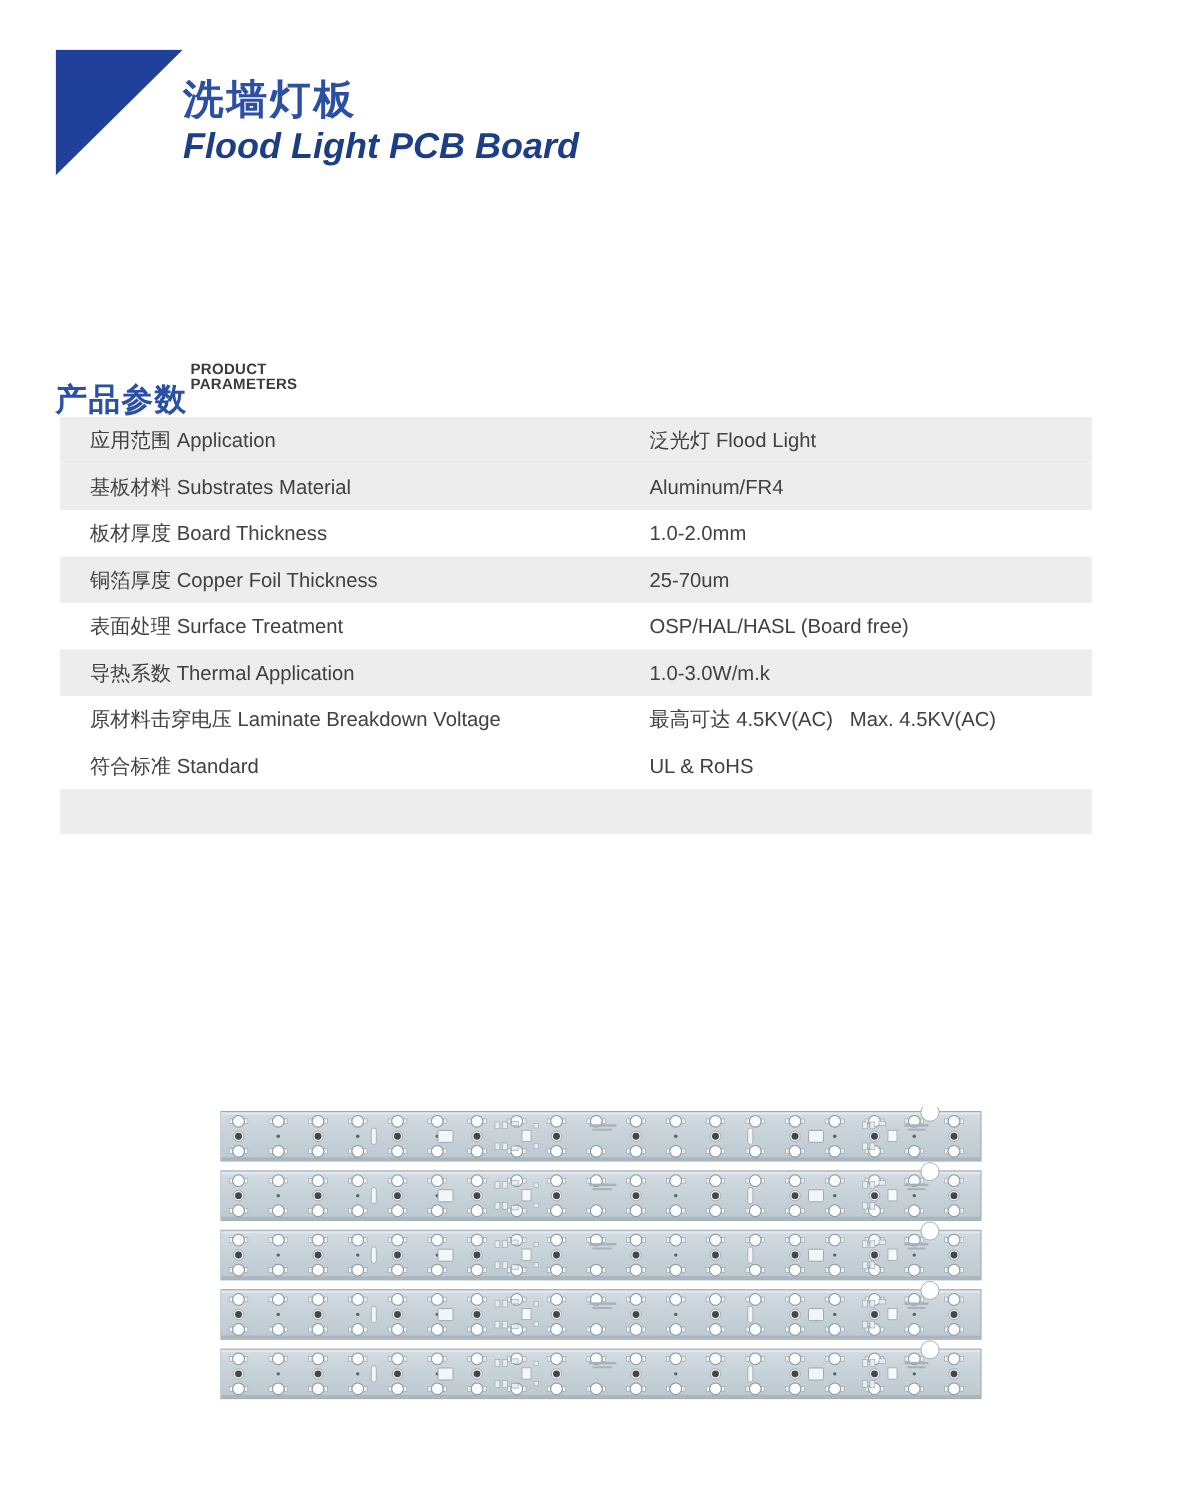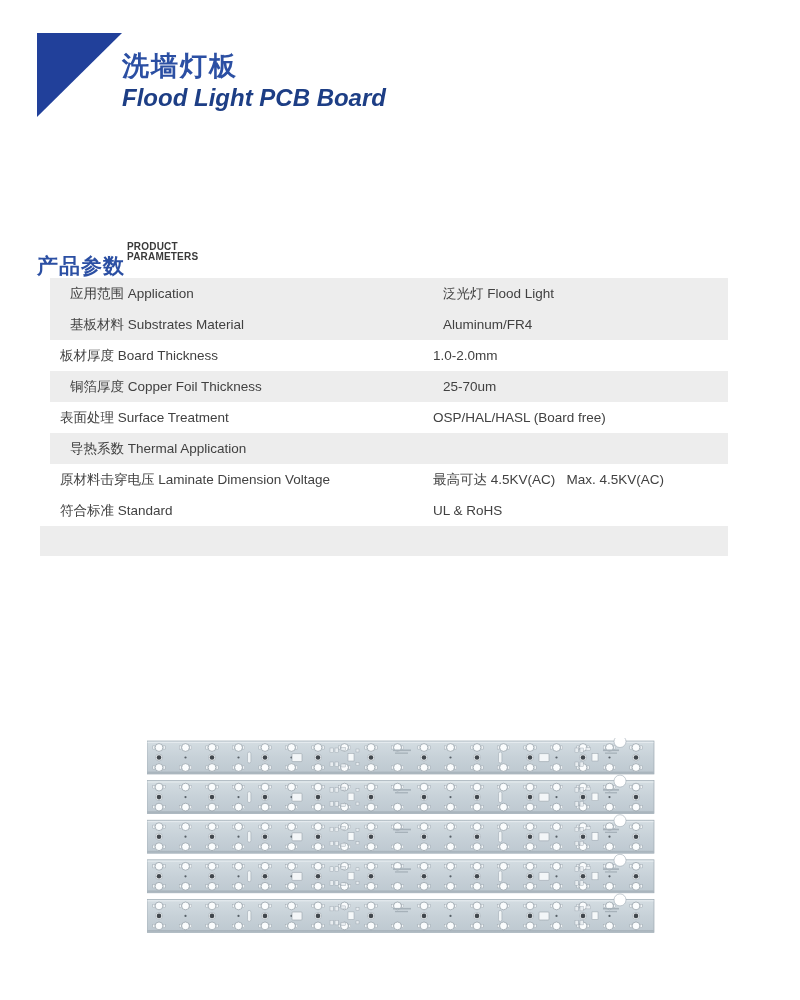--- a/index.html
+++ b/index.html
@@ -46,21 +46,21 @@
   
   .spec-table {
     position: absolute; left: 40px; top: 278px;
     width: 720px;
     font-size: 13.5px; color: #414141;
   }
   .spec-row {
     display: flex; align-items: center;
     height: 31px;
   }
-  .spec-row.gray { background: #ededed; margin-left: 10px; }
+  .spec-row.gray { background: #ededed; }
   .spec-label { flex: 0 0 393px; padding-left: 20px; }
   .spec-value { flex: 1; }
   .footer-bar { height: 30px; background: #ededed; }
 
   
   .pcb {
     position: absolute; left: 147px; top: 738px;
     width: 508px; height: 200px;
   }
   .pcb svg { display: block; }
@@ -96,23 +96,24 @@
     <div class="spec-row gray">
       <div class="spec-label">铜箔厚度 Copper Foil Thickness</div>
       <div class="spec-value">25-70um</div>
     </div>
     <div class="spec-row">
       <div class="spec-label">表面处理 Surface Treatment</div>
       <div class="spec-value">OSP/HAL/HASL (Board free)</div>
     </div>
     <div class="spec-row gray">
       <div class="spec-label">导热系数 Thermal Application</div>
-    </div>
-    <div class="spec-row">
-      <div class="spec-label">原材料击穿电压 Laminate Dimension Voltage</div>
+      <div class="spec-value">1.0-3.0W/m.k</div>
+    </div>
+    <div class="spec-row">
+      <div class="spec-label">原材料击穿电压 Laminate Breakdown Voltage</div>
       <div class="spec-value">最高可达 4.5KV(AC)&nbsp;&nbsp;&nbsp;Max. 4.5KV(AC)</div>
     </div>
     <div class="spec-row">
       <div class="spec-label">符合标准 Standard</div>
       <div class="spec-value">UL &amp; RoHS</div>
     </div>
     <div class="footer-bar"></div>
   </div>
 
   <div class="pcb">

